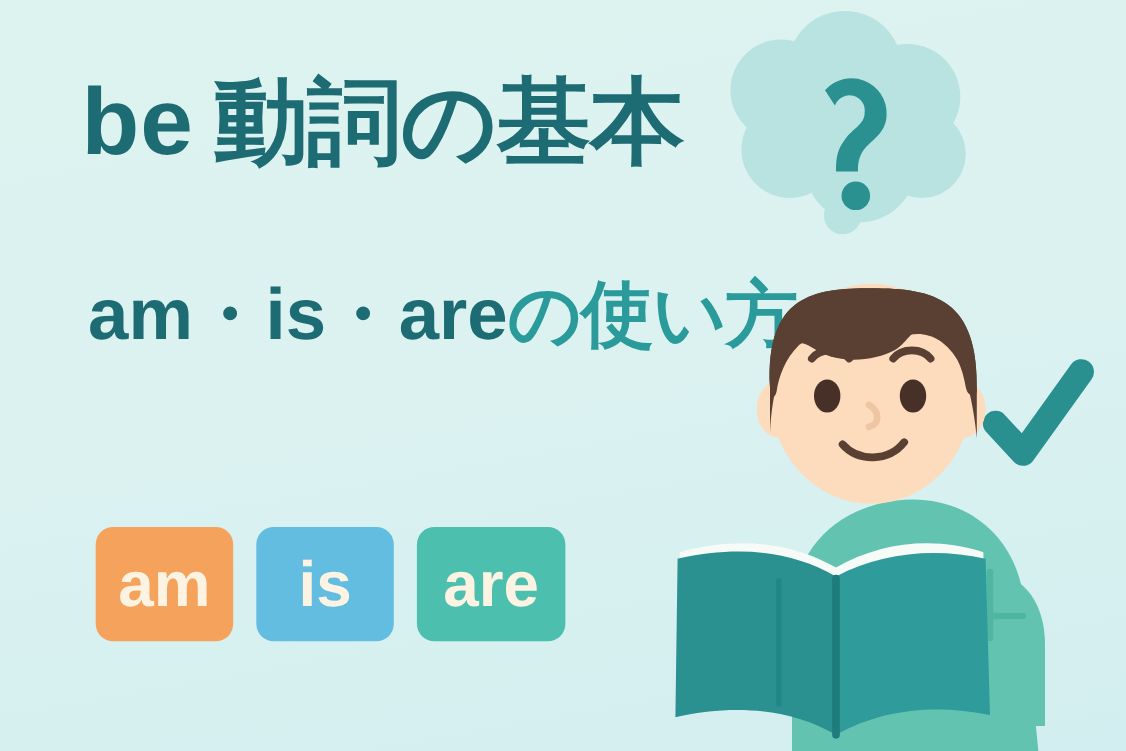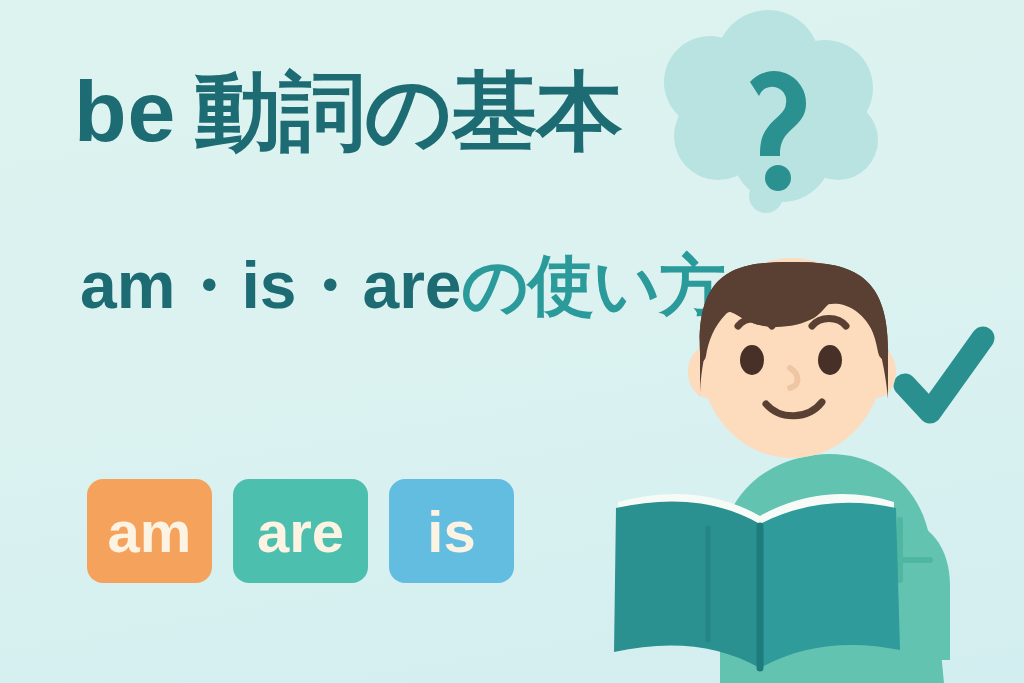--- a/index.html
+++ b/index.html
@@ -147,22 +147,22 @@
       <span class="latin">be</span><span class="jp">動詞の基本</span>
     </div>
 
     <div class="subtitle">
       <span class="sub-latin">am・is・are</span><span class="sub-jp">の使い方</span>
     </div>
 
 
     <div class="chips">
       <div class="chip chip-am">am</div>
+      <div class="chip chip-is">is</div>
       <div class="chip chip-are">are</div>
-      <div class="chip chip-is">is</div>
     </div>
 
   </div>
 
   <div class="illus">
     <svg viewBox="0 0 424 683" xmlns="http://www.w3.org/2000/svg" aria-hidden="true">
 
       <g>
         <circle cx="110" cy="82" r="46" fill="#b9e3e1"></circle>
         <circle cx="168" cy="62" r="52" fill="#b9e3e1"></circle>

